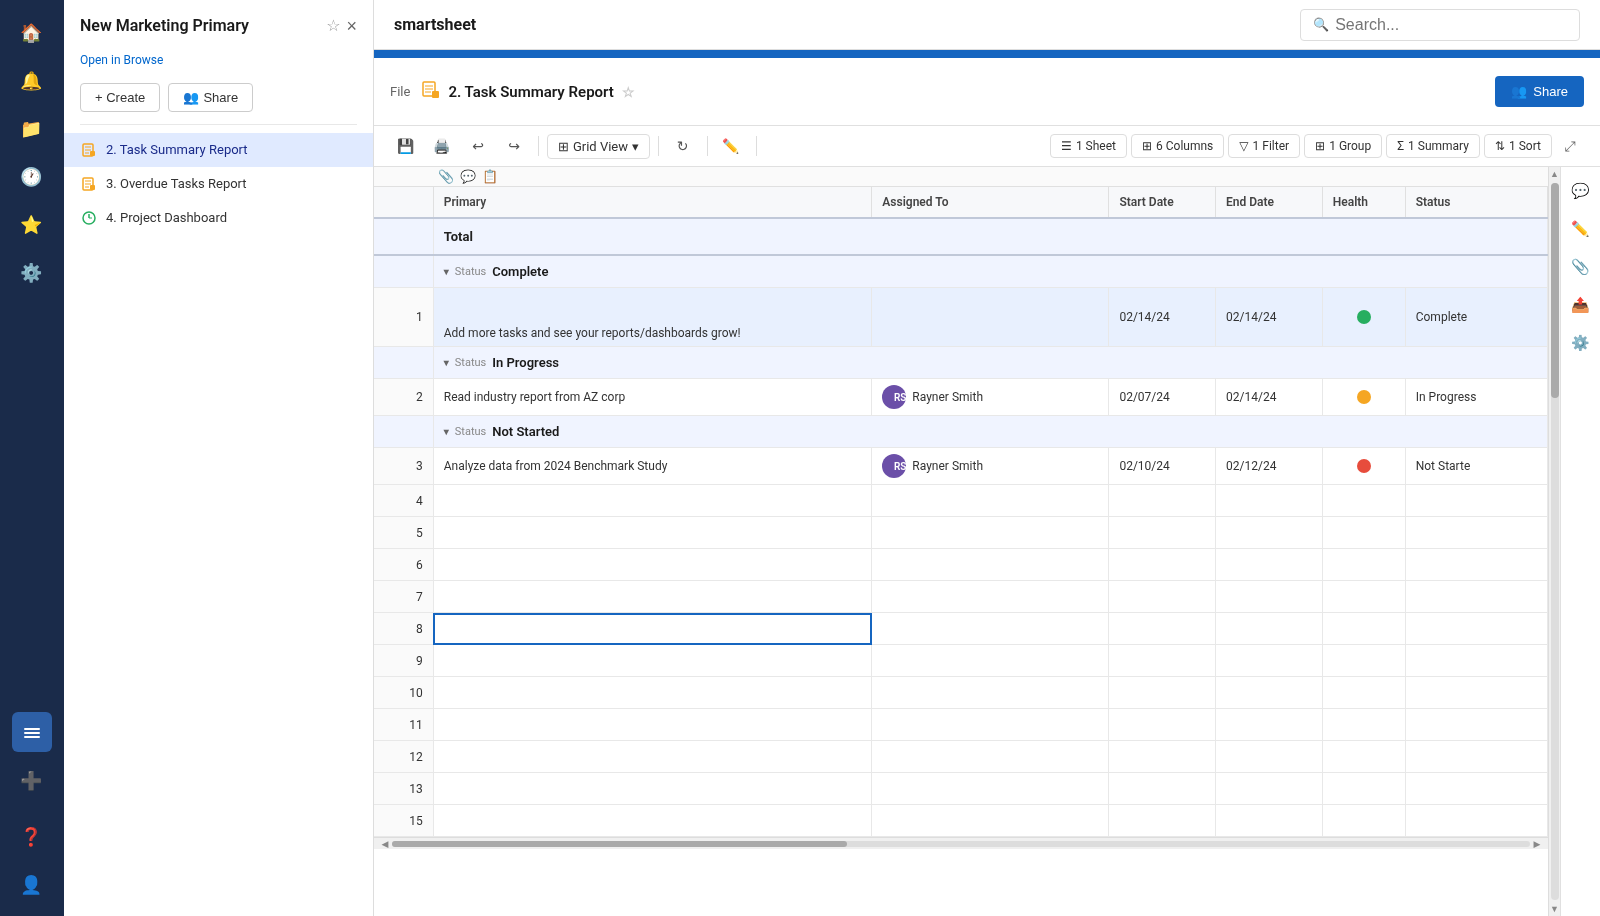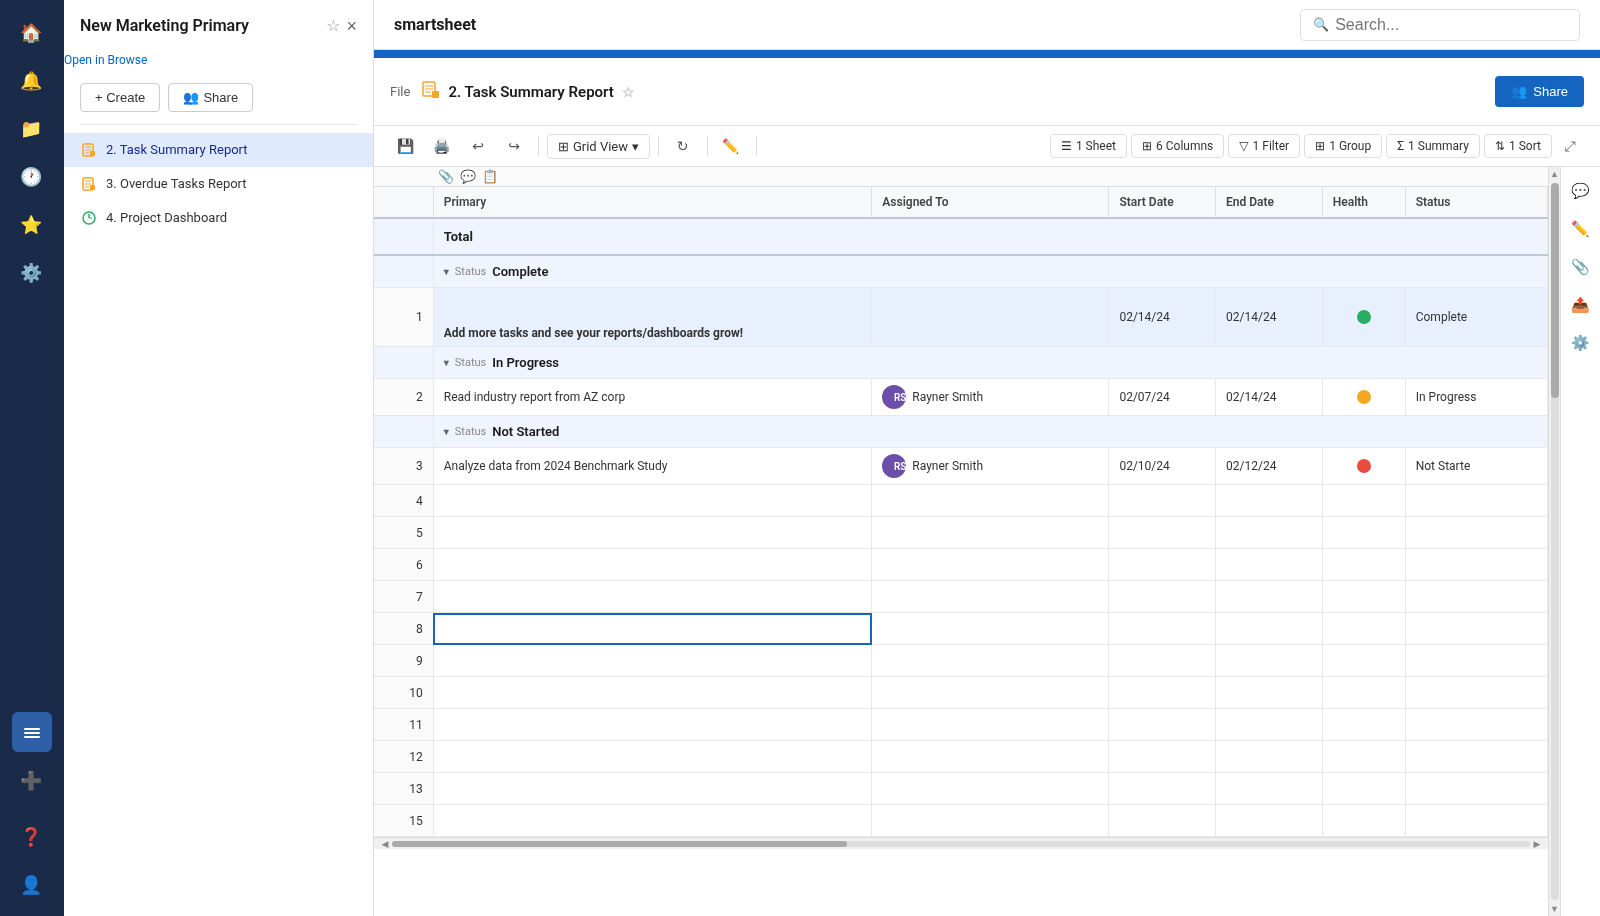--- a/index.html
+++ b/index.html
@@ -54,21 +54,21 @@
     }
     .sidebar-title-actions {
       display: flex;
       gap: 6px;
       align-items: center;
     }
     .open-in-browse {
       color: #0066cc;
       font-size: 12px;
       cursor: pointer;
-      padding: 0 0 8px;
+      padding: 0 16px 8px;
     }
     .sidebar-actions {
       display: flex;
       gap: 8px;
       padding: 8px 16px 12px;
     }
     .btn-create, .btn-share-sidebar {
       display: flex;
       align-items: center;
       gap: 4px;
@@ -645,21 +645,21 @@
                 <span class="group-arrow">▾</span>
                 <span class="group-status-label">Status</span>
                 <span>Complete</span>
               </div>
             </td>
           </tr>
           <tr class="highlighted-task">
             <td class="row-num-cell">1</td>
             <td class="col-primary">
               <div class="task-cell">
-                <span style="font-weight:700;margin-top:32px;">Add more tasks and see your reports/dashboards grow!</span>
+                <span style="font-weight:400;margin-top:32px;">Add more tasks and see your reports/dashboards grow!</span>
               </div>
             </td>
             <td class="col-assigned"></td>
             <td class="col-start">02/14/24</td>
             <td class="col-end">02/14/24</td>
             <td class="col-health">
               <div class="health-dot dot-green"></div>
             </td>
             <td class="col-status">Complete</td>
           </tr>

